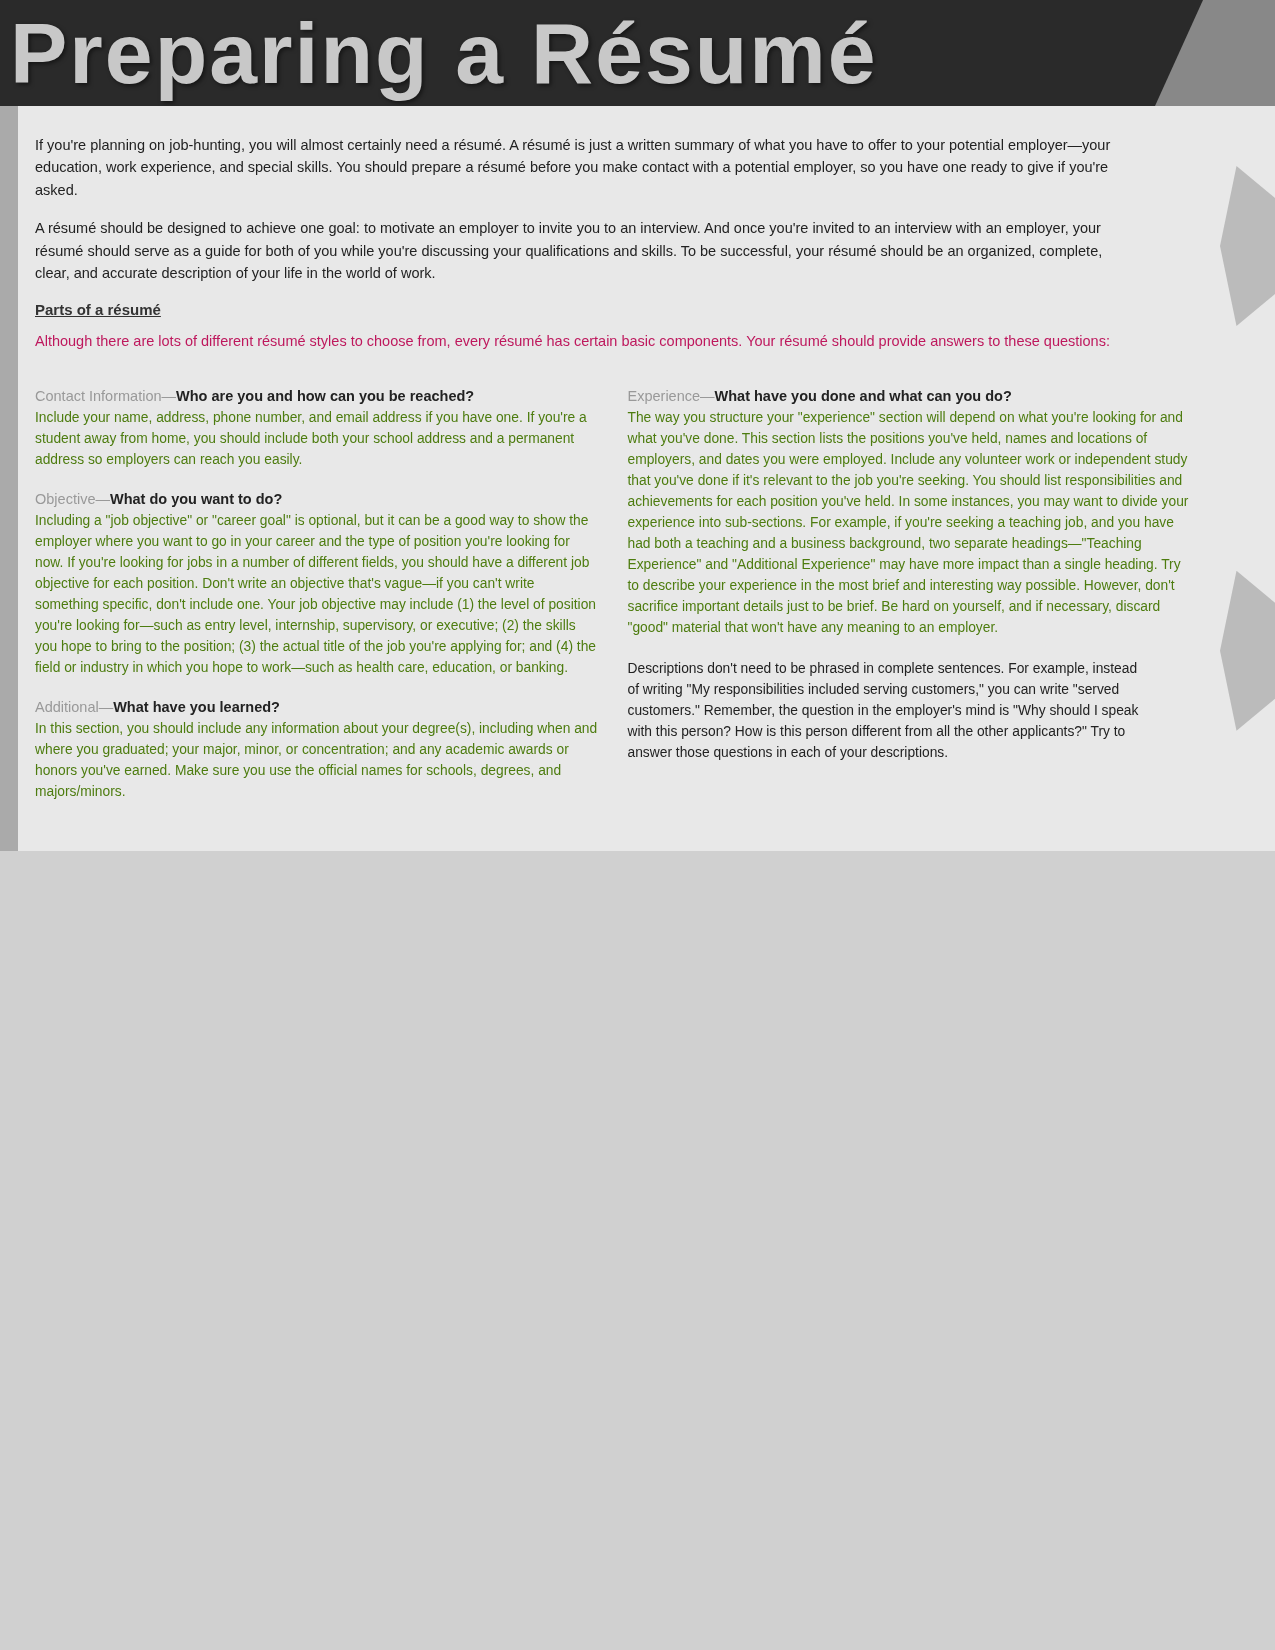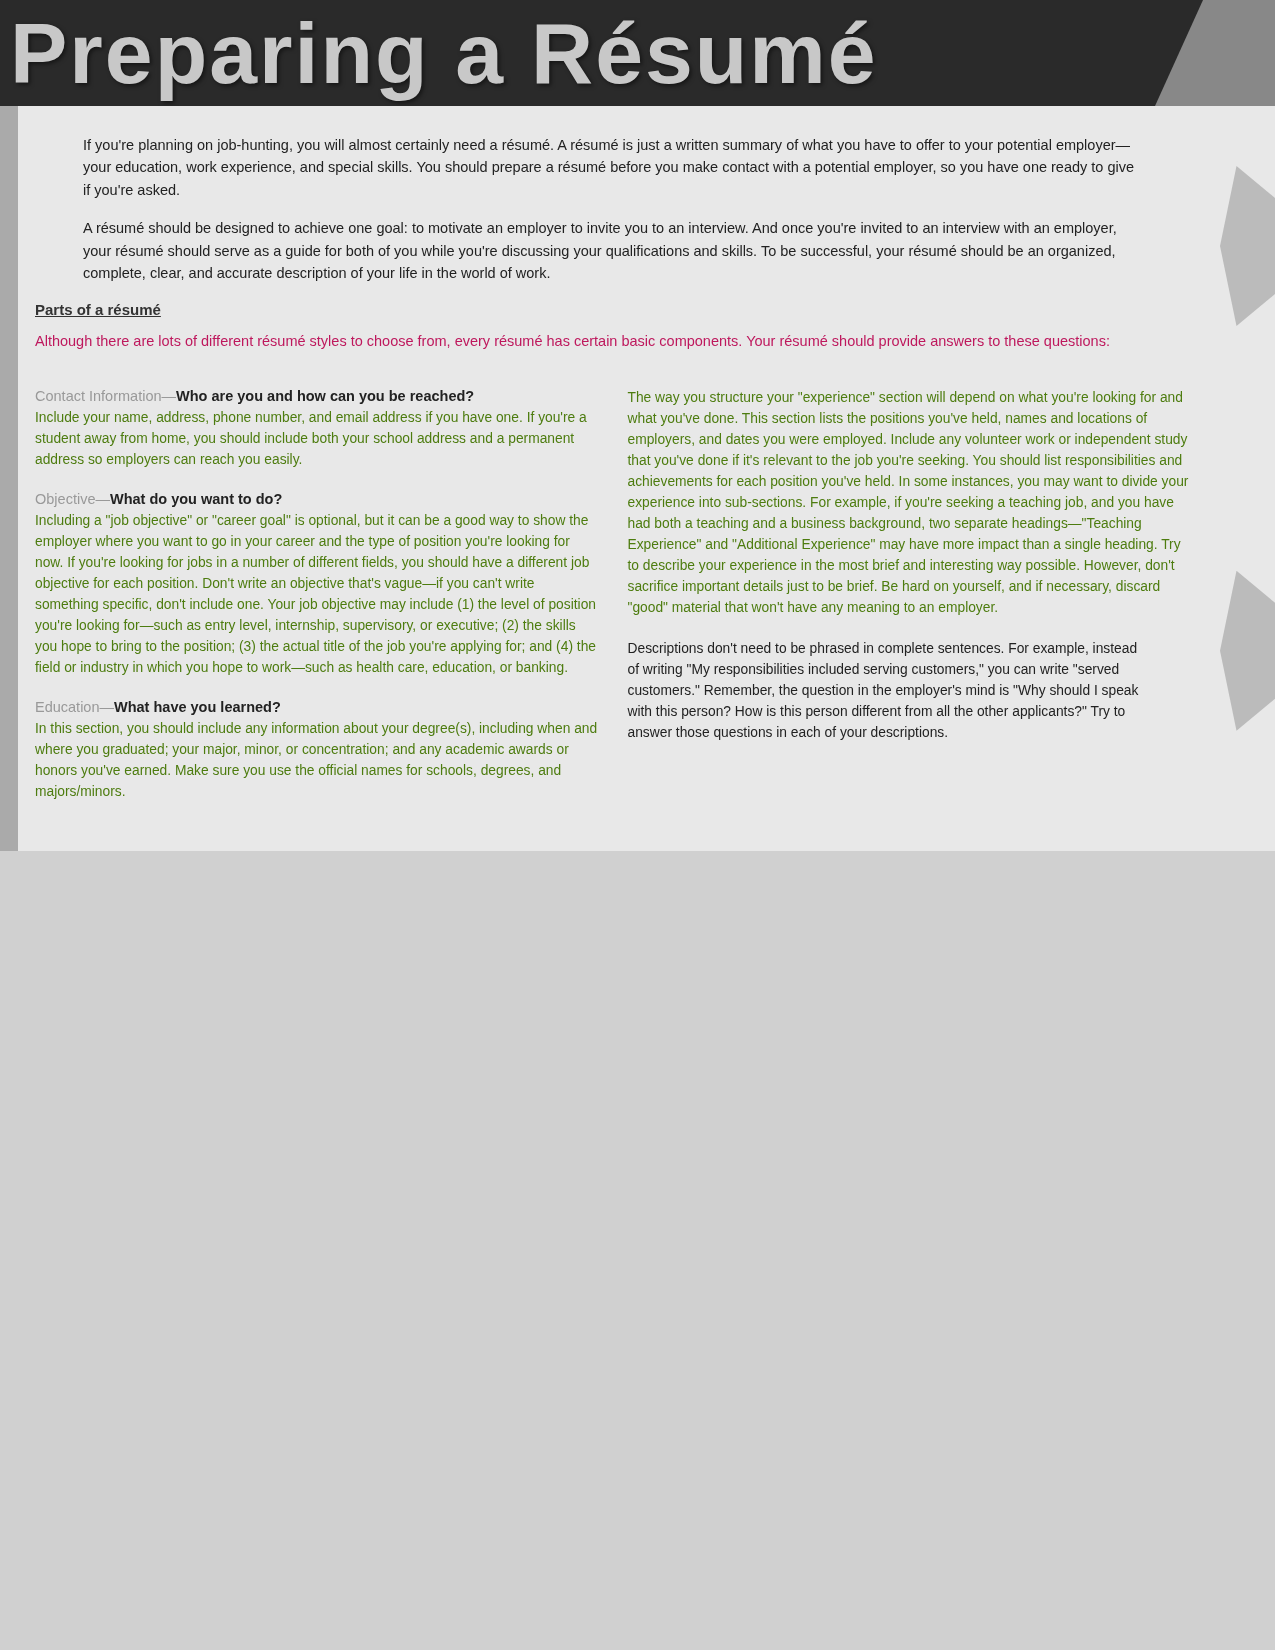--- a/index.html
+++ b/index.html
@@ -99,21 +99,20 @@
       font-weight: bold;
       color: #333;
       margin-bottom: 12px;
       margin-top: 8px;
       text-decoration: underline;
     }
 
     .intro-block {
       margin-bottom: 14px;
       padding-right: 50px;
-      margin-left: 48px;
     }
 
     .components-intro {
       font-size: 14.5px;
       line-height: 1.55;
       color: #be185d;
       margin-bottom: 16px;
       padding-right: 50px;
     }
 
@@ -202,29 +201,32 @@
 
       <div class="col-section">
         <div class="col-section-title">
           <span class="section-label">Objective—</span><strong>What do you want to do?</strong>
         </div>
         <p class="col-section-body">Including a "job objective" or "career goal" is optional, but it can be a good way to show the employer where you want to go in your career and the type of position you're looking for now.  If you're looking for jobs in a number of different fields, you should have a different job objective for each position.  Don't write an objective that's vague—if you can't write something specific, don't include one.  Your job objective may include (1) the level of position you're looking for—such as entry level, internship, supervisory, or executive; (2) the skills you hope to bring to the position; (3) the actual title of the job you're applying for; and (4) the field or industry in which you hope to work—such as health care, education, or banking.</p>
       </div>
 
       <div class="col-section">
         <div class="col-section-title">
-          <span class="section-label">Education—</span><strong>What have you learned?</strong>
+          <span class="section-label">Additional—</span><strong>What have you learned?</strong>
         </div>
         <p class="col-section-body">In this section, you should include any information about your degree(s), including when and where you graduated; your major, minor, or concentration; and any academic awards or honors you've earned.  Make sure you use the official names for schools, degrees, and majors/minors.</p>
       </div>
     </div>
 
     <div>
 
       <div class="col-section">
+        <div class="col-section-title">
+          <span class="section-label">Experience—</span><strong>What have you done and what can you do?</strong>
+        </div>
         <p class="col-section-body">The way you structure your "experience" section will depend on what you're looking for and what you've done.  This section lists the positions you've held, names and locations of employers, and dates you were employed. Include any volunteer work or independent study that you've done if it's relevant to the job you're seeking. You should list responsibilities and achievements for each position you've held.  In some instances, you may want to divide your experience into sub-sections.  For example, if you're seeking a teaching job, and you have had both a teaching and a business background, two separate headings—"Teaching Experience" and "Additional Experience" may have more impact than a single heading. Try to describe your experience in the most brief and interesting way possible.  However, don't sacrifice important details just to be brief.  Be hard on yourself, and if necessary, discard "good" material that won't have any meaning to an employer.</p>
       </div>
 
       <div class="full-width-section">
         <p class="full-width-text">Descriptions don't need to be phrased in complete sentences.  For example, instead of writing "My responsibilities included serving customers," you can write "served customers."  Remember, the question in the employer's mind is "Why should I speak with this person? How is this person different from all the other applicants?"  Try to answer those questions in each of your descriptions.</p>
       </div>
     </div>
 
   </div>
 </div>

